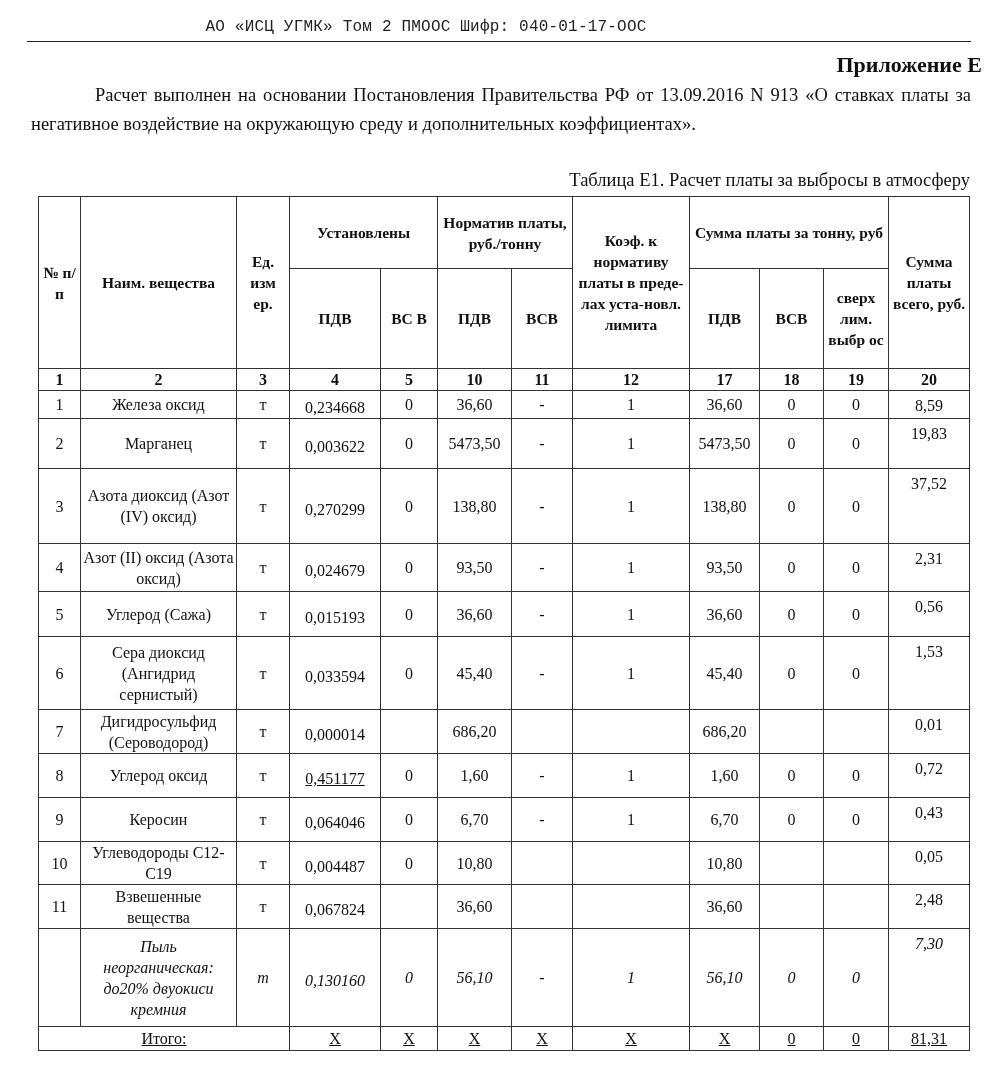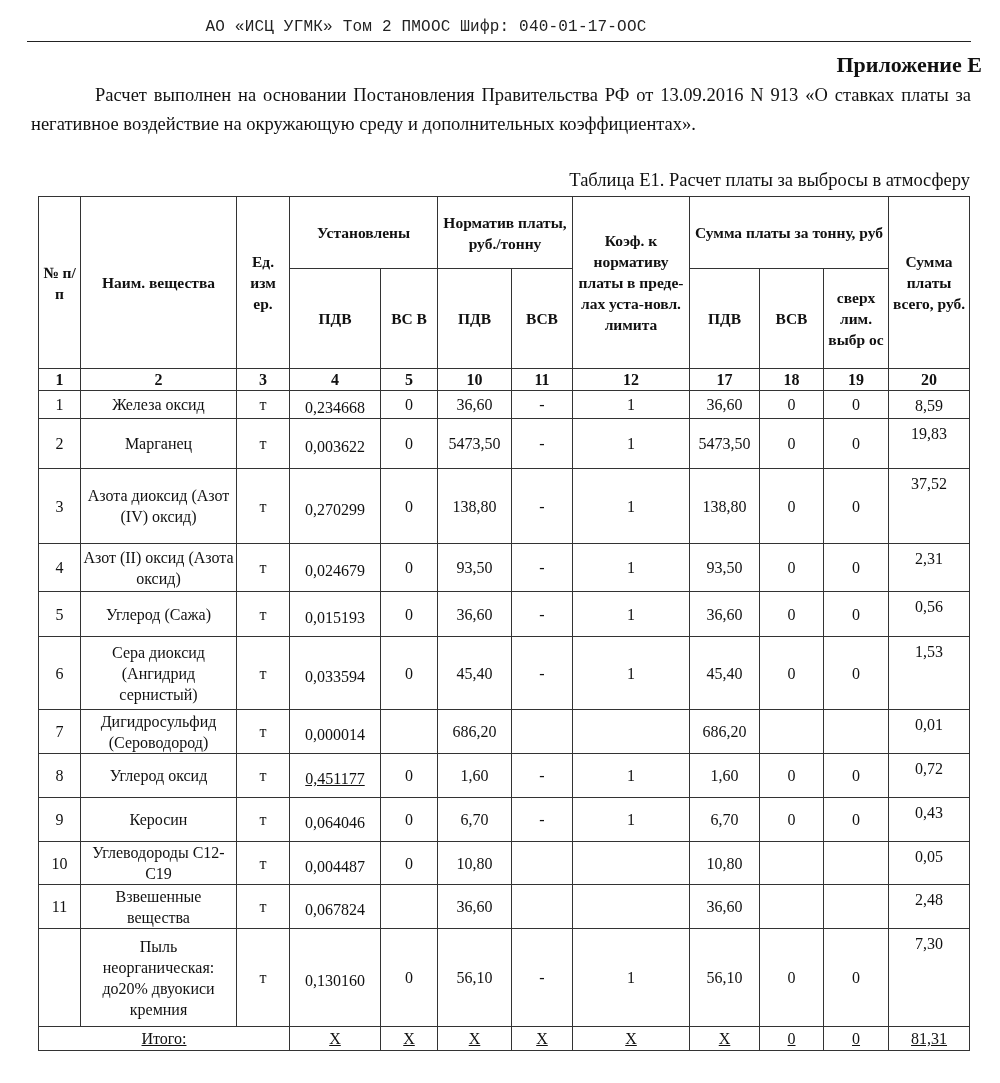--- a/index.html
+++ b/index.html
@@ -222,21 +222,21 @@
         <td style="padding-top: 6px;">0,067824</td>
         <td></td>
         <td>36,60</td>
         <td></td>
         <td></td>
         <td>36,60</td>
         <td></td>
         <td></td>
         <td class="top">2,48</td>
       </tr>
-      <tr style="height: 98px;">
+      <tr style="height: 98px; font-style: italic;">
         <td></td>
         <td>Пыль неорганическая: до20% двуокиси кремния</td>
         <td>т</td>
         <td style="padding-top: 6px;">0,130160</td>
         <td>0</td>
         <td>56,10</td>
         <td>-</td>
         <td>1</td>
         <td>56,10</td>
         <td>0</td>

